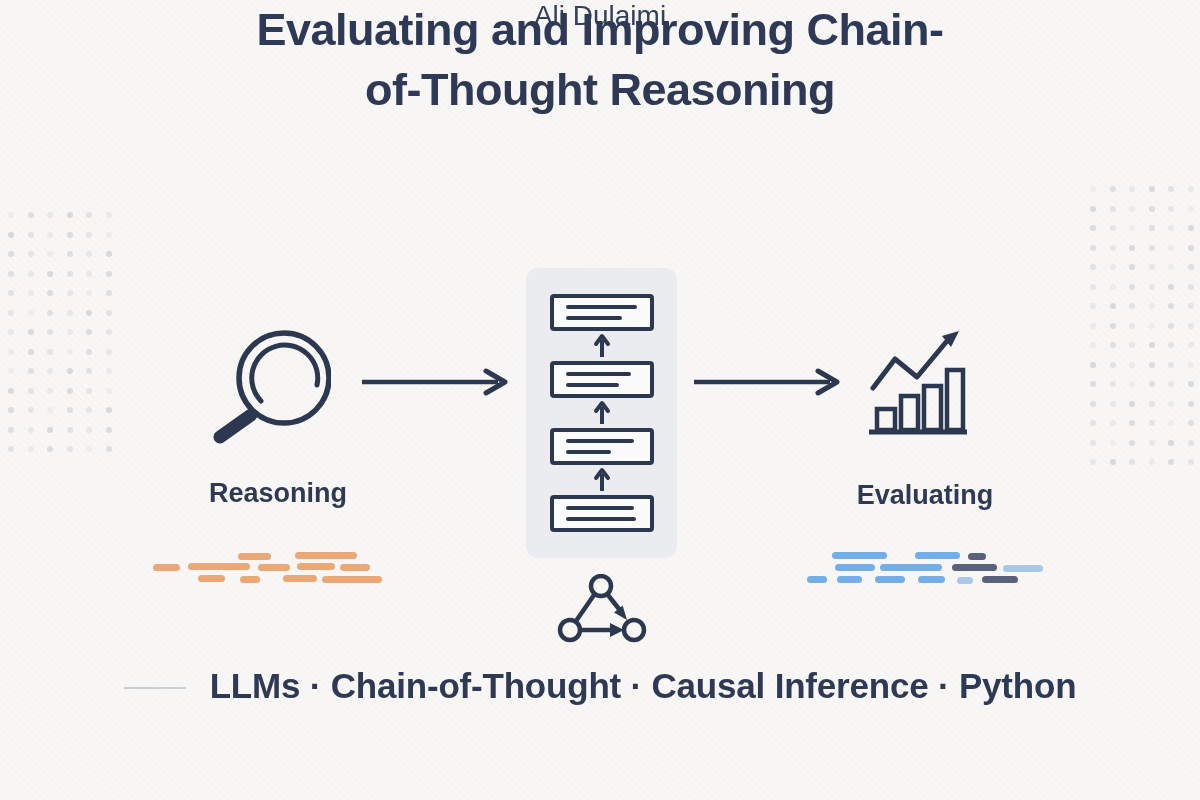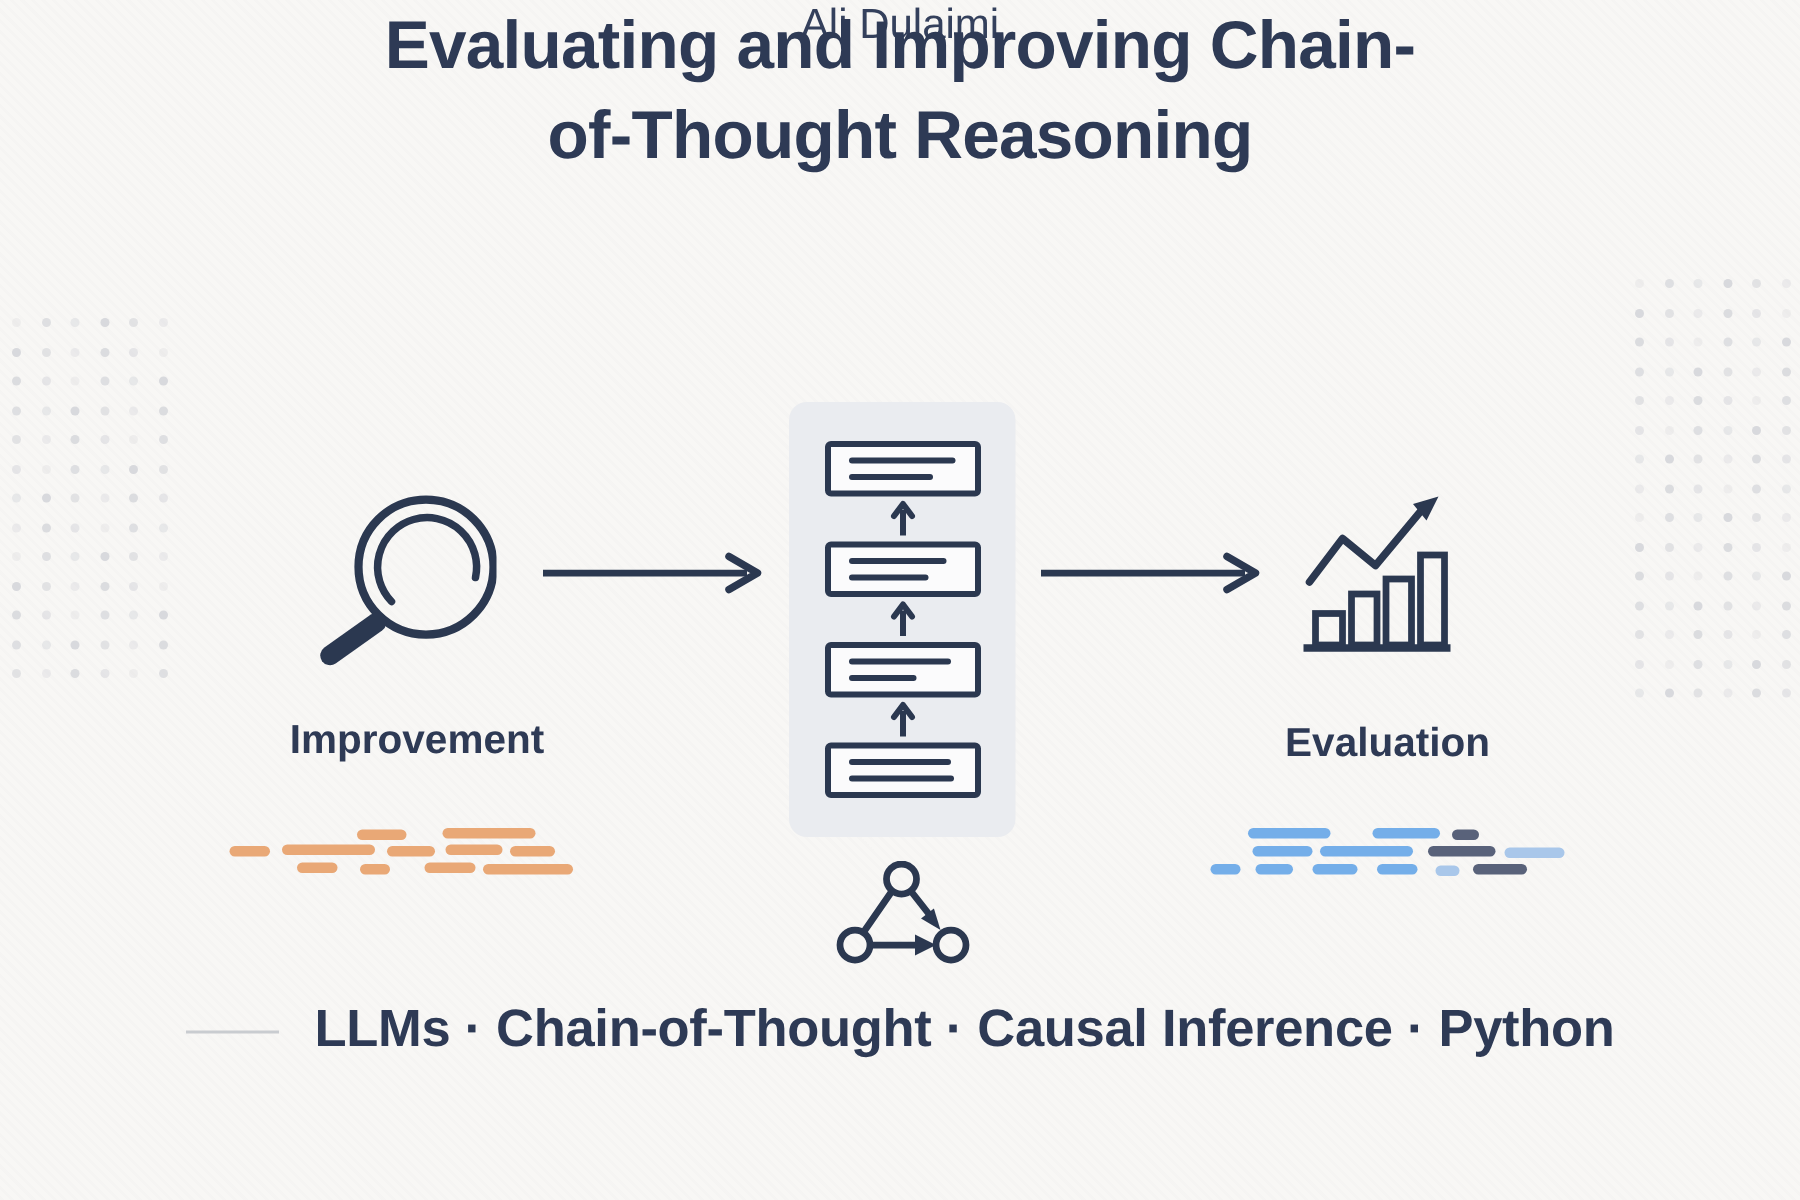--- a/index.html
+++ b/index.html
@@ -308,22 +308,22 @@
       <line x1="16" y1="104" x2="114" y2="104" stroke="#2b3850" stroke-width="5"></line>
       <rect x="24" y="81" width="18" height="21" fill="none" stroke="#2b3850" stroke-width="4.5"></rect>
       <rect x="48" y="68" width="17" height="34" fill="none" stroke="#2b3850" stroke-width="4.5"></rect>
       <rect x="71" y="58" width="17" height="44" fill="none" stroke="#2b3850" stroke-width="4.5"></rect>
       <rect x="94" y="42" width="16" height="60" fill="none" stroke="#2b3850" stroke-width="4.5"></rect>
       <polyline points="20,60 42,31 64,49 94,13" fill="none" stroke="#2b3850" stroke-width="5" stroke-linecap="round" stroke-linejoin="round"></polyline>
       <polygon points="106,3 98,19 89,8" fill="#2b3850"></polygon>
     </svg>
   </div>
 
-  <div class="abs flow-label" id="label-evaluation">Improvement</div>
-  <div class="abs flow-label" id="label-improvement">Evaluation</div>
+  <div class="abs flow-label" id="label-evaluation">Reasoning</div>
+  <div class="abs flow-label" id="label-improvement">Evaluating</div>
 
   <div id="scribbles">
       <span class="dash" style="left: 238px; top: 553px; width: 33px; background: rgb(233, 168, 118);"></span>
       <span class="dash" style="left: 295px; top: 552px; width: 62px; background: rgb(233, 168, 118);"></span>
       <span class="dash" style="left: 153px; top: 564px; width: 27px; background: rgb(233, 168, 118);"></span>
       <span class="dash" style="left: 188px; top: 563px; width: 62px; background: rgb(233, 168, 118);"></span>
       <span class="dash" style="left: 258px; top: 564px; width: 32px; background: rgb(233, 168, 118);"></span>
       <span class="dash" style="left: 297px; top: 563px; width: 38px; background: rgb(233, 168, 118);"></span>
       <span class="dash" style="left: 340px; top: 564px; width: 30px; background: rgb(233, 168, 118);"></span>
       <span class="dash" style="left: 198px; top: 575px; width: 27px; background: rgb(233, 168, 118);"></span>

